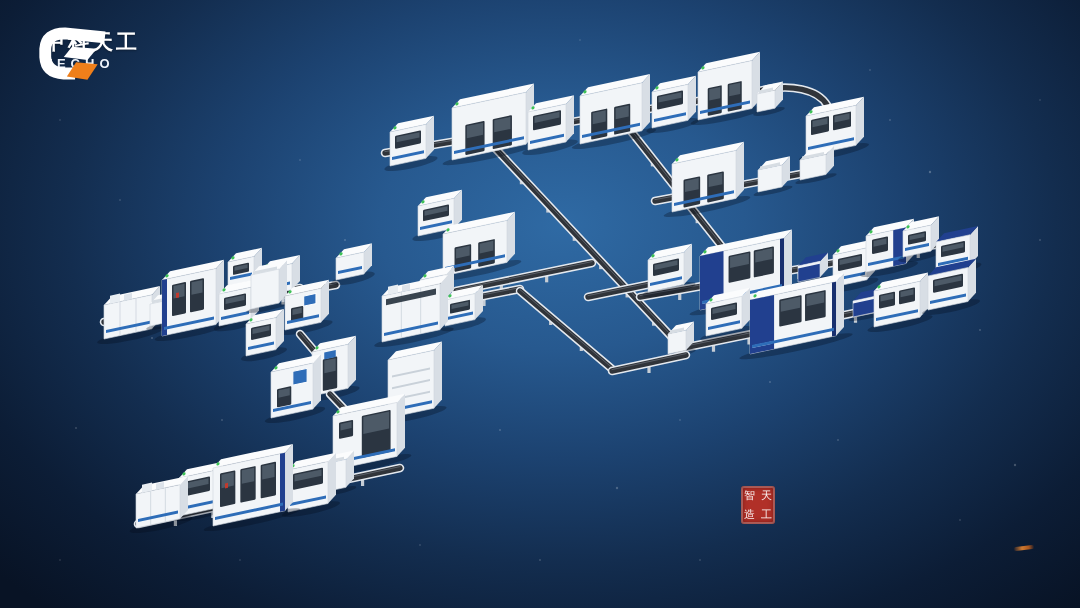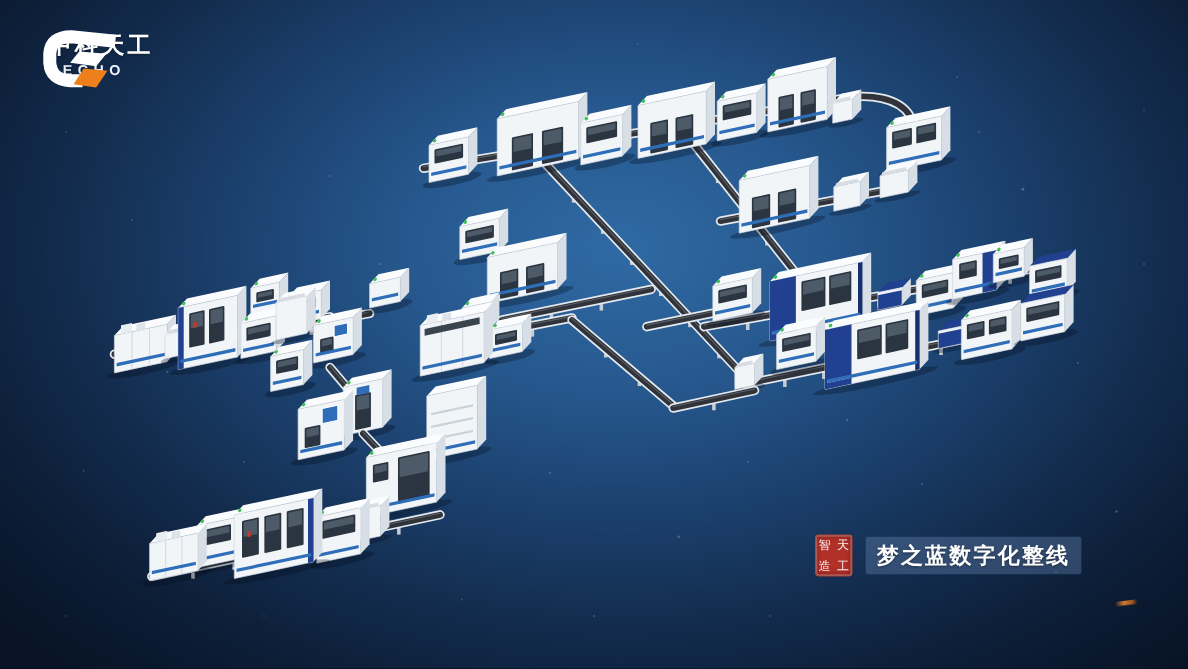--- a/index.html
+++ b/index.html
@@ -725,19 +725,16 @@
     </div>
   </div>
 
   <div class="caption">
     <div class="seal">
       <span>智</span>
       <span>天</span>
       <span>造</span>
       <span>工</span>
     </div>
-    <div class="caption-bar">
-      <span class="txt">梦之蓝数字化整线</span>
-    </div>
   </div>
 
   <div class="ember"></div>
 </div>
 
 </body></html>

